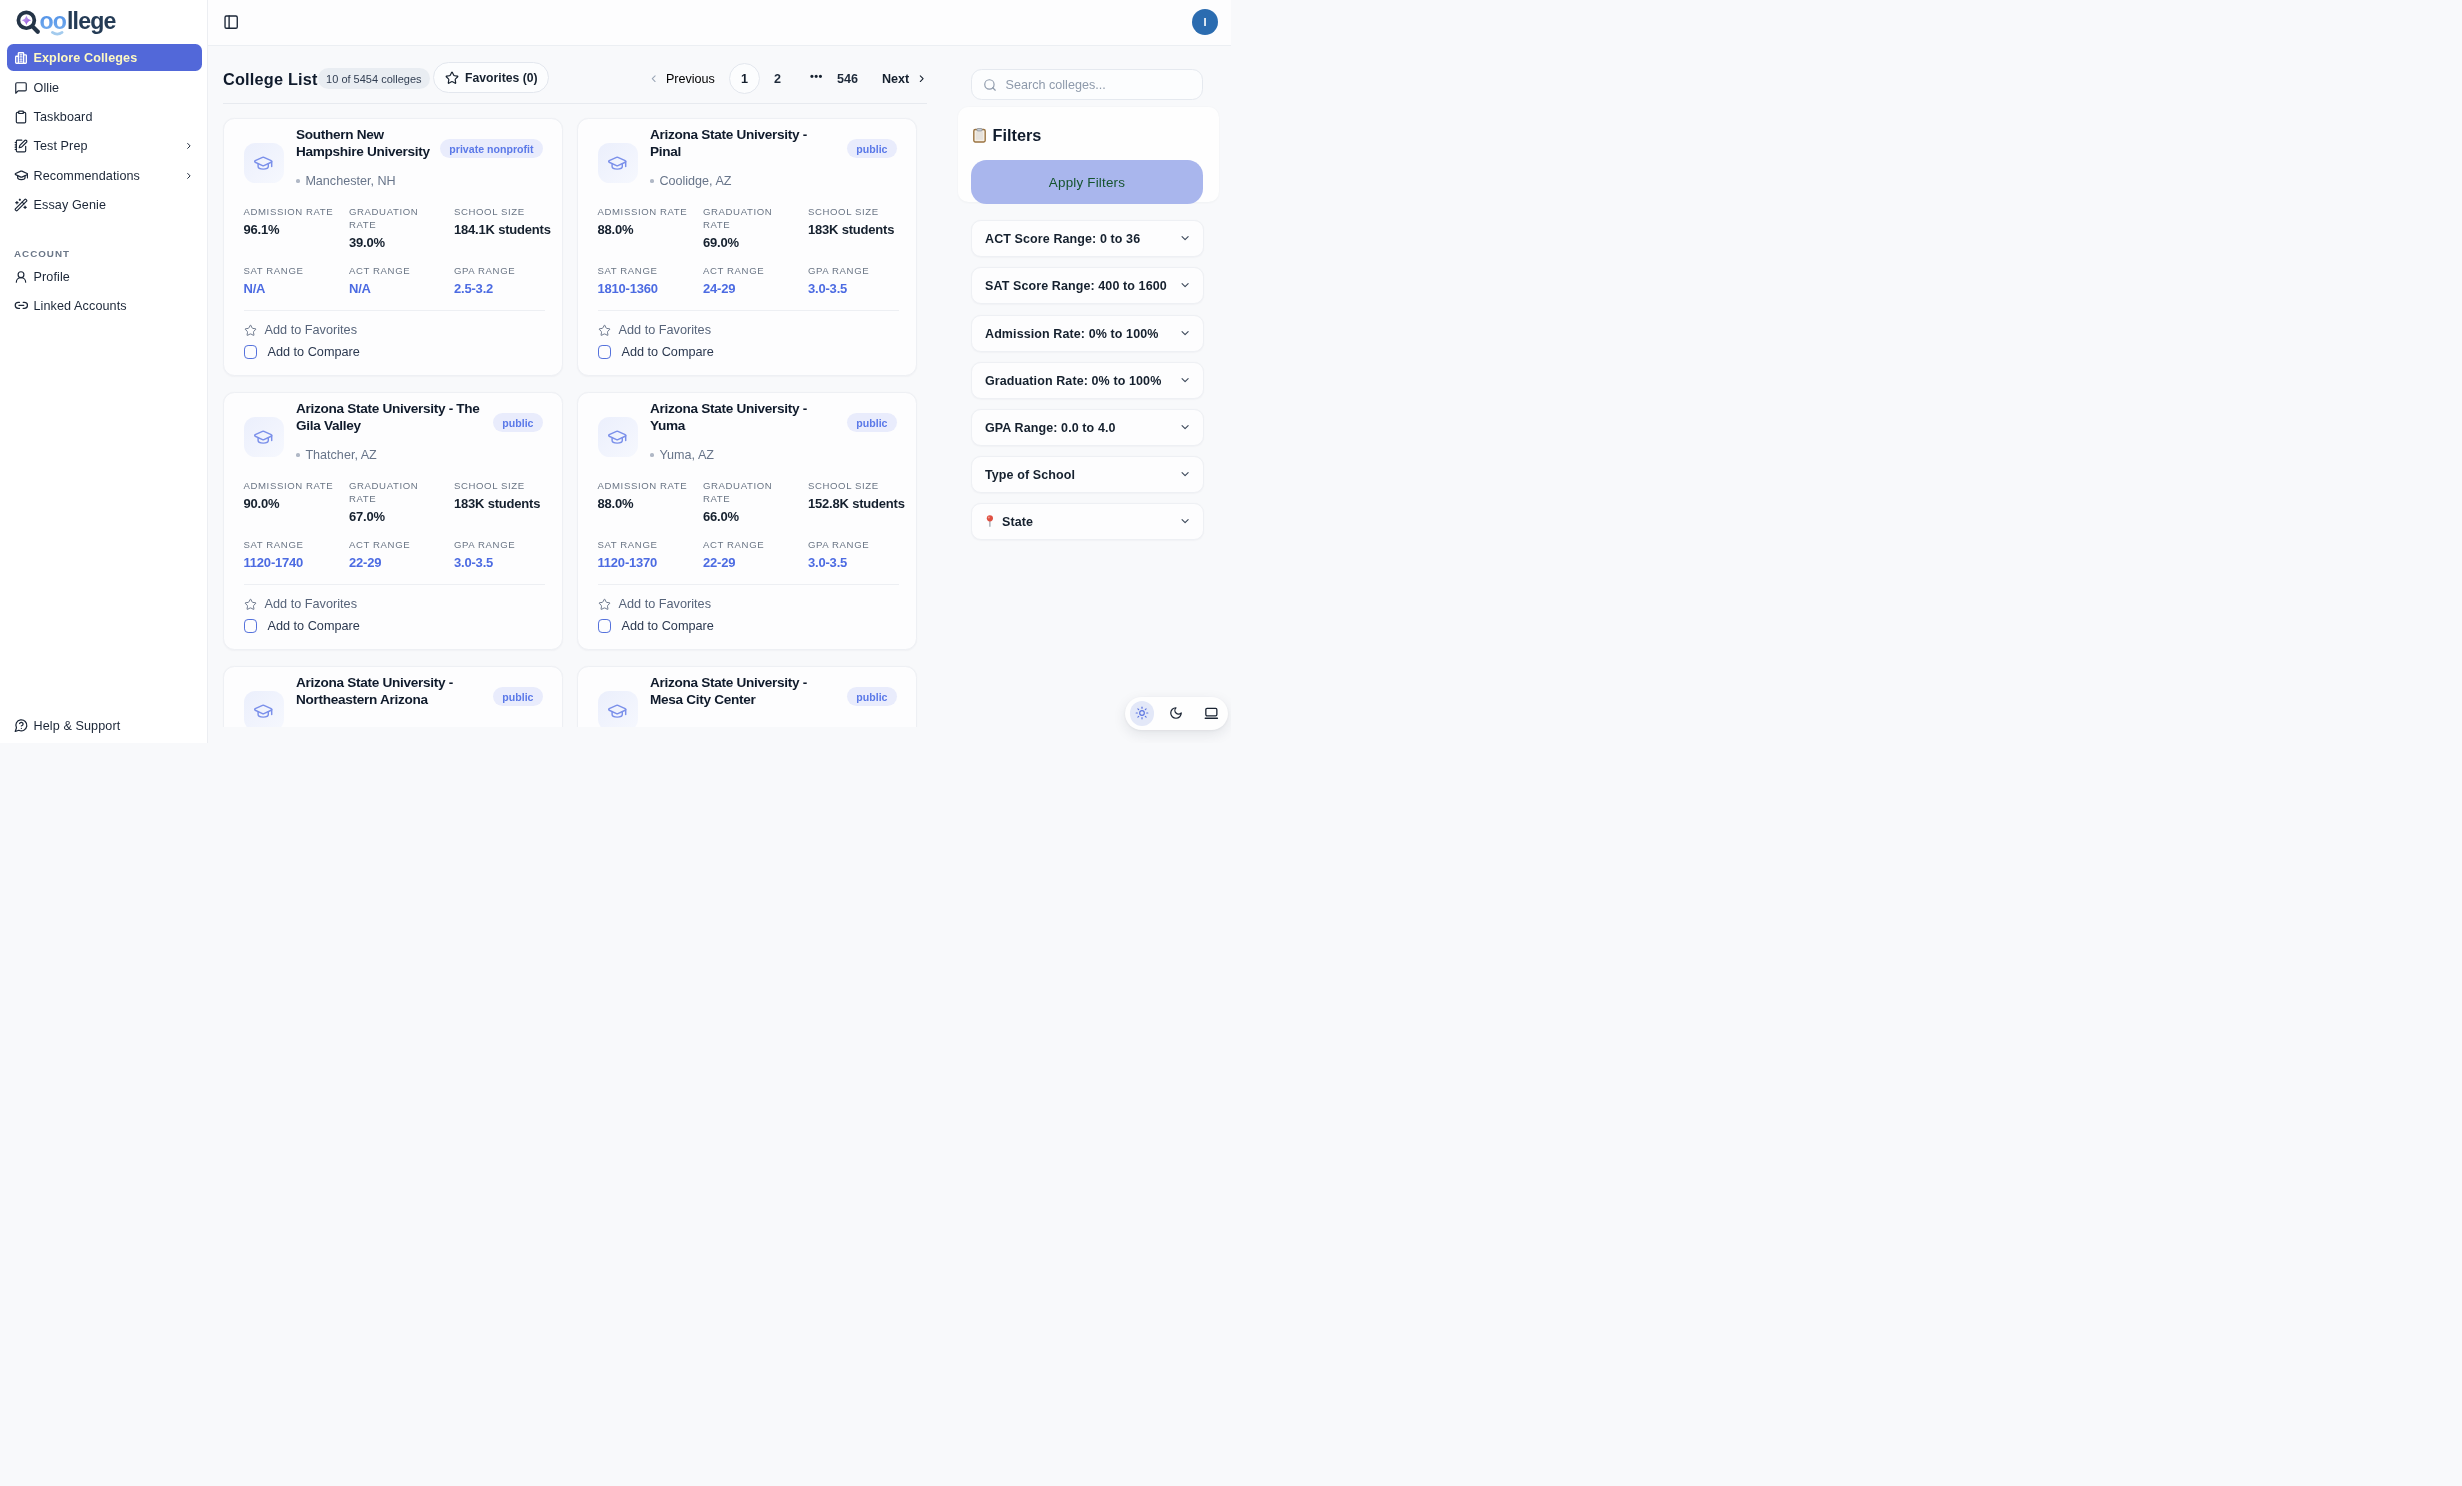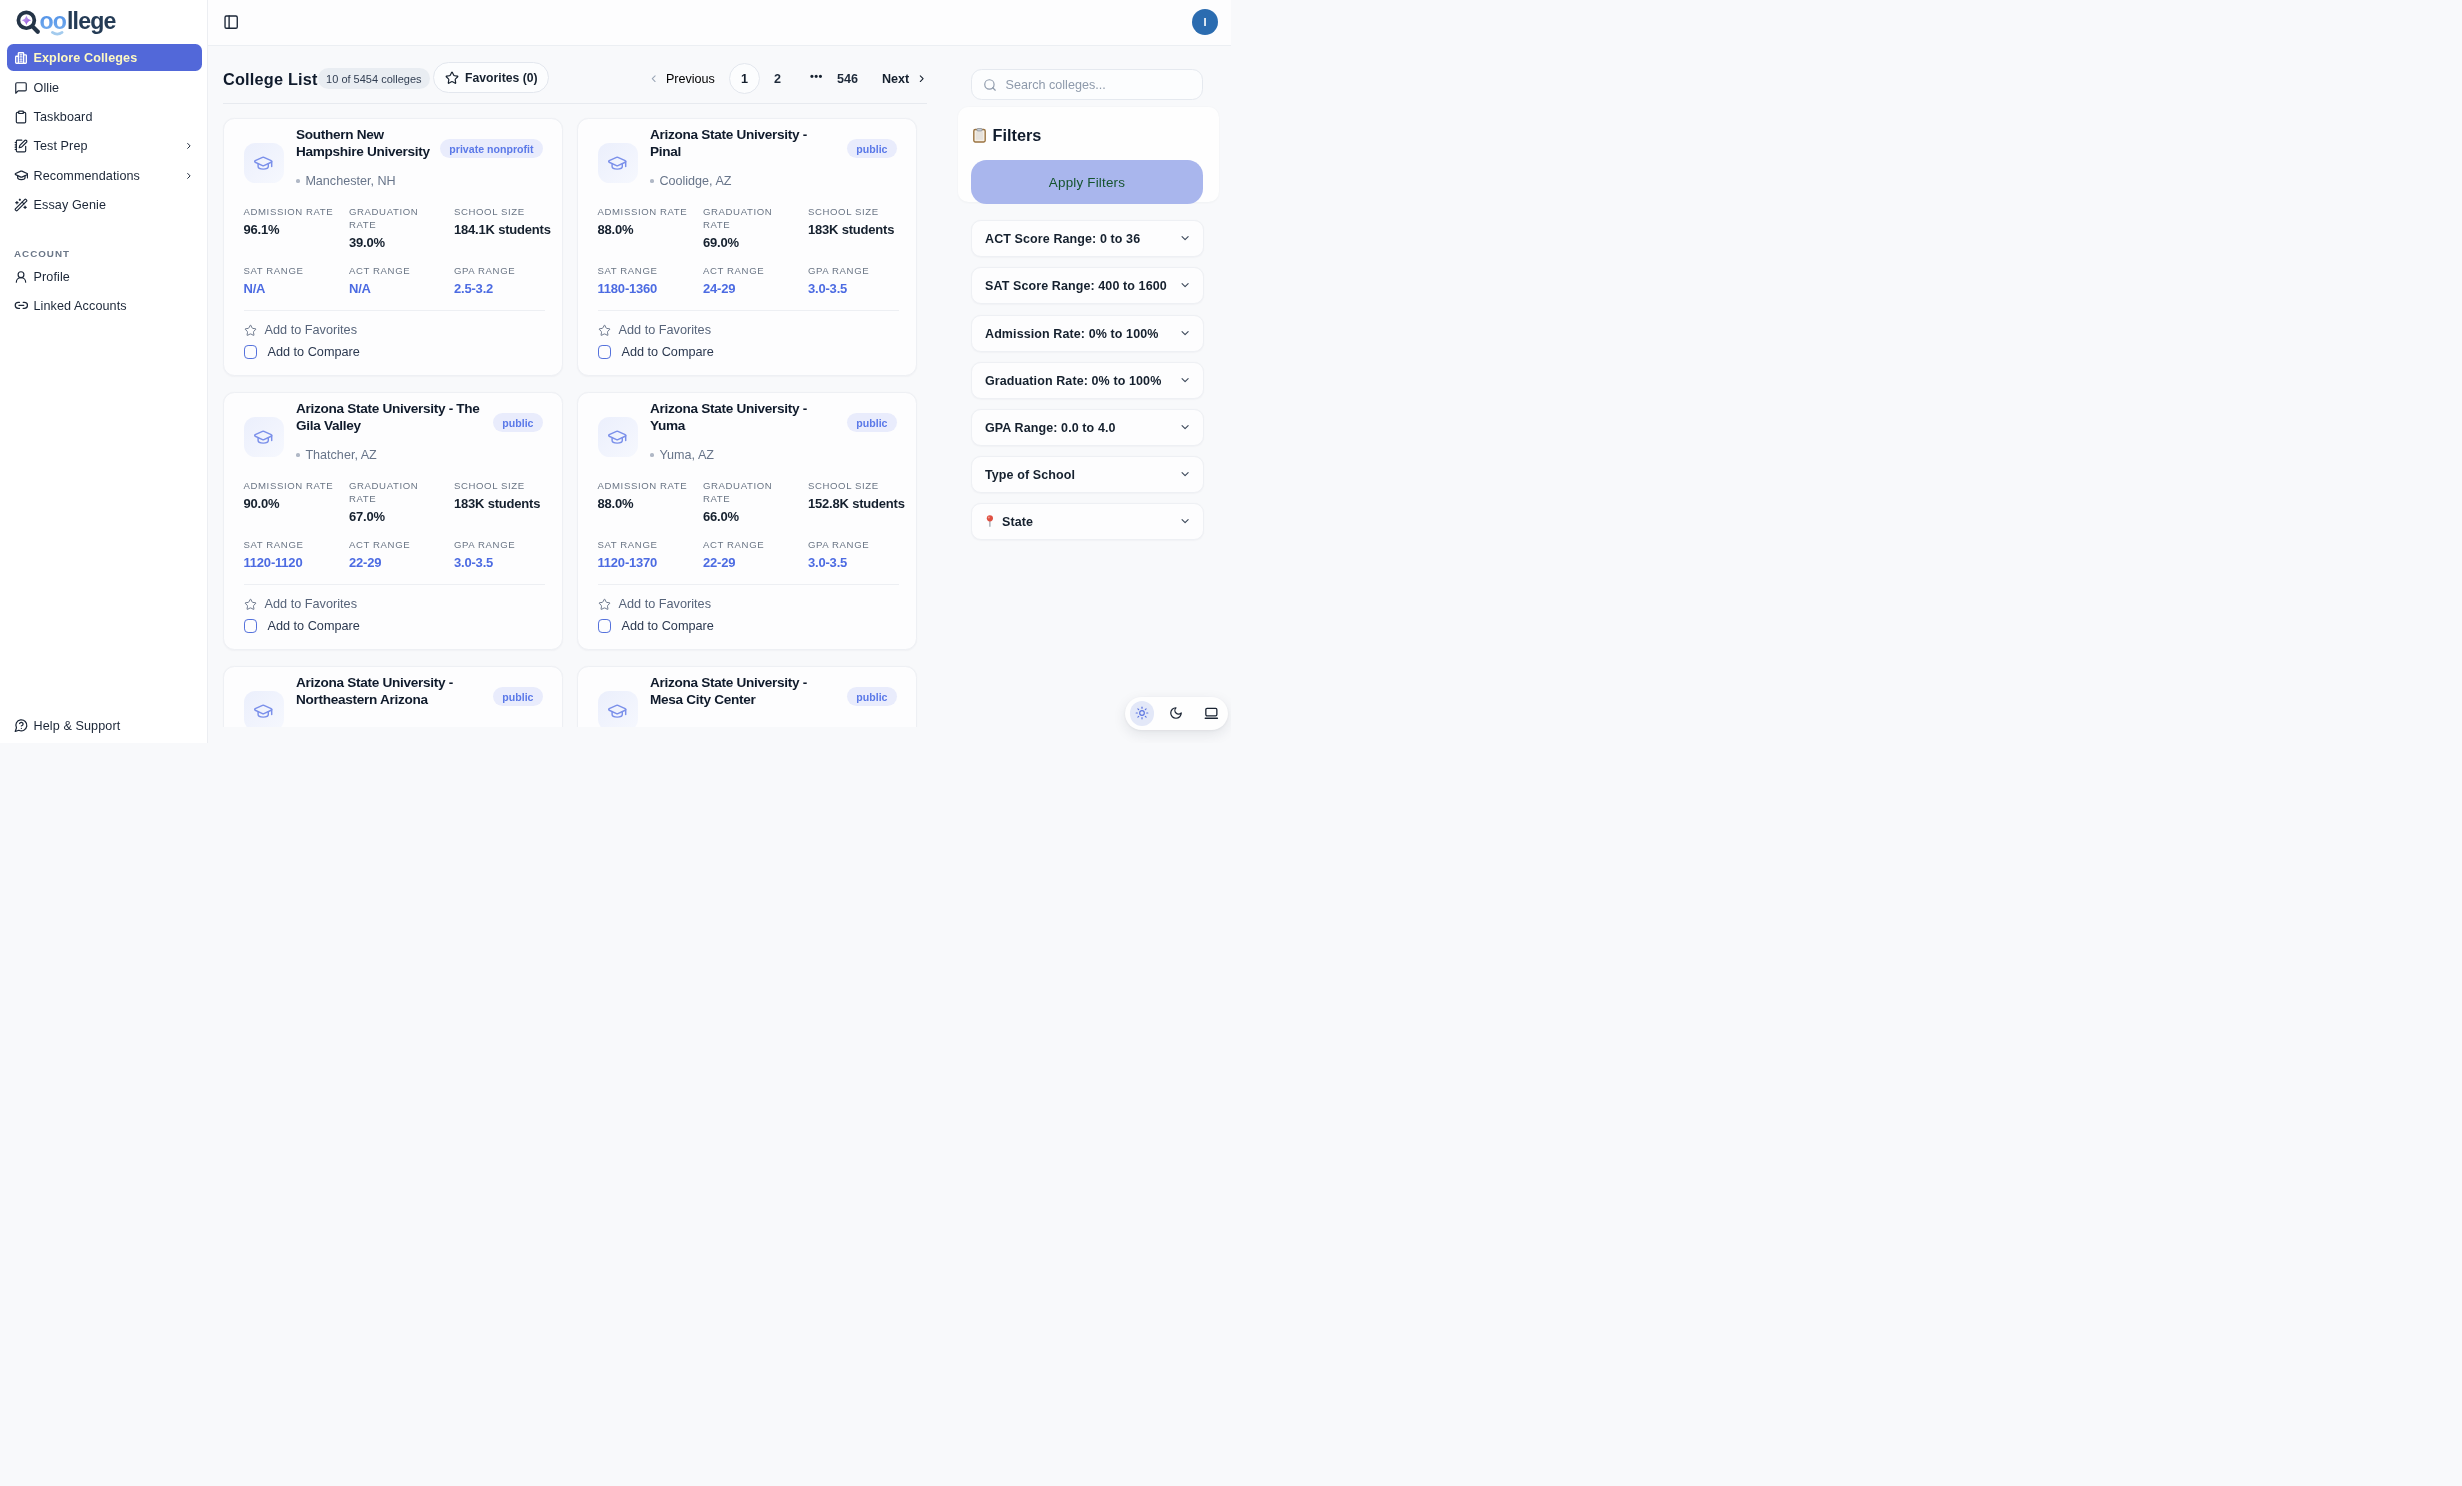--- a/index.html
+++ b/index.html
@@ -274,21 +274,21 @@
       <div class="stat c2 r1">
         <div class="sl">GRADUATION<br>RATE</div>
         <div class="sv">69.0%</div>
       </div>
       <div class="stat c3 r1">
         <div class="sl">SCHOOL SIZE</div>
         <div class="sv">183K students</div>
       </div>
       <div class="stat c1 r2">
         <div class="sl">SAT RANGE</div>
-        <div class="sv blue">1180-1360</div>
+        <div class="sv blue">1810-1360</div>
       </div>
       <div class="stat c2 r2">
         <div class="sl">ACT RANGE</div>
         <div class="sv blue">24-29</div>
       </div>
       <div class="stat c3 r2">
         <div class="sl">GPA RANGE</div>
         <div class="sv blue">3.0-3.5</div>
       </div>
       <div class="cdivider"></div>
@@ -315,21 +315,21 @@
       <div class="stat c2 r1">
         <div class="sl">GRADUATION<br>RATE</div>
         <div class="sv">67.0%</div>
       </div>
       <div class="stat c3 r1">
         <div class="sl">SCHOOL SIZE</div>
         <div class="sv">183K students</div>
       </div>
       <div class="stat c1 r2">
         <div class="sl">SAT RANGE</div>
-        <div class="sv blue">1120-1120</div>
+        <div class="sv blue">1120-1740</div>
       </div>
       <div class="stat c2 r2">
         <div class="sl">ACT RANGE</div>
         <div class="sv blue">22-29</div>
       </div>
       <div class="stat c3 r2">
         <div class="sl">GPA RANGE</div>
         <div class="sv blue">3.0-3.5</div>
       </div>
       <div class="cdivider"></div>

